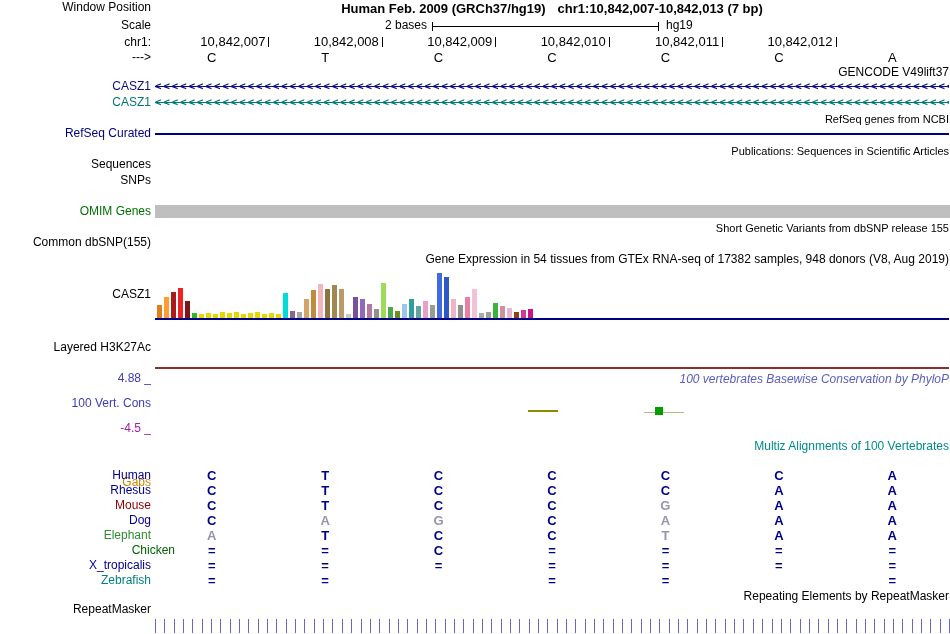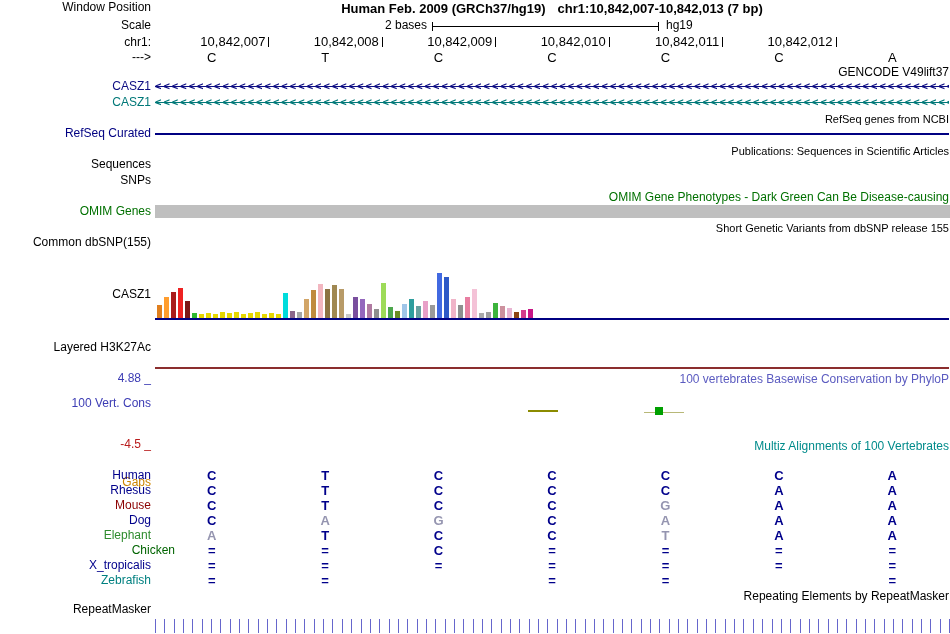--- a/index.html
+++ b/index.html
@@ -53,38 +53,38 @@
   <div class="hline" style="top: 102px; height: 1px; background: rgb(0, 120, 120);"></div>
 
   <div class="title sm" style="top:113px">RefSeq genes from NCBI</div>
   <div class="lbl" style="top: 127px; color: rgb(0, 0, 130);">RefSeq Curated</div>
   <div class="hline" style="top: 133px; height: 2px; background: rgb(0, 0, 130);"></div>
 
   <div class="title sm" style="top:145px">Publications: Sequences in Scientific Articles</div>
   <div class="lbl" style="top:158px">Sequences</div>
   <div class="lbl" style="top:174px">SNPs</div>
 
-  <div class="title" style="top: 191px; color: rgb(0, 112, 0);">OMIM Gene Phenotypes - Dark Green Can Be Disease-causing</div>
   <div class="lbl" style="top: 205px; color: rgb(0, 112, 0);">OMIM Genes</div>
   <div style="position: absolute; left: 155px; width: 795px; top: 205px; height: 13px; background: rgb(191, 191, 191);"></div>
 
   <div class="title sm" style="top:222px">Short Genetic Variants from dbSNP release 155</div>
   <div class="lbl" style="top:236px">Common dbSNP(155)</div>
 
+  <div class="title" style="top:253px">Gene Expression in 54 tissues from GTEx RNA-seq of 17382 samples, 948 donors (V8, Aug 2019)</div>
   <div class="lbl" style="top:288px">CASZ1</div>
   <div id="gtex-chart"></div>
   <div class="hline" style="top: 318px; height: 2px; background: rgb(0, 0, 130);"></div>
 
   <div class="lbl" style="top:341px">Layered H3K27Ac</div>
   <div class="hline" style="top: 367px; height: 2px; background: rgb(139, 46, 46);"></div>
 
   <div class="lbl" style="top: 372px; color: rgb(60, 60, 180);">4.88 _</div>
-  <div class="title" style="top: 373px; color: rgb(91, 91, 192);">100 vertebrates Basewise Conservation by PhyloP</div>
+  <div class="title" style="top: 373px; color: rgb(91, 91, 192); font-style: italic;">100 vertebrates Basewise Conservation by PhyloP</div>
   <div class="lbl" style="top: 397px; color: rgb(60, 60, 180);">100 Vert. Cons</div>
-  <div class="lbl" style="top: 422px; color: #b91c1c; margin-top: 16px;">-4.5 _</div>
+  <div class="lbl" style="top: 422px; color: #a21caf;">-4.5 _</div>
   <div class="consmark" style="left: 528px; top: 410px; width: 30px; height: 2px; background: rgb(139, 139, 0);"></div>
   <div class="consmark" style="left: 644px; top: 412px; width: 40px; height: 1px; background: rgb(184, 184, 120);"></div>
   <div class="consmark" style="left: 655px; top: 407px; width: 8px; height: 8px; background: rgb(0, 160, 0);"></div>
 
   <div class="title" style="top: 440px; color: rgb(0, 139, 139);">Multiz Alignments of 100 Vertebrates</div>
 
   <div class="title" style="top:590px">Repeating Elements by RepeatMasker</div>
   <div class="lbl" style="top:603px">RepeatMasker</div>
 
 <div class="coord-label" style="left: 265.429px;">10,842,007</div>

